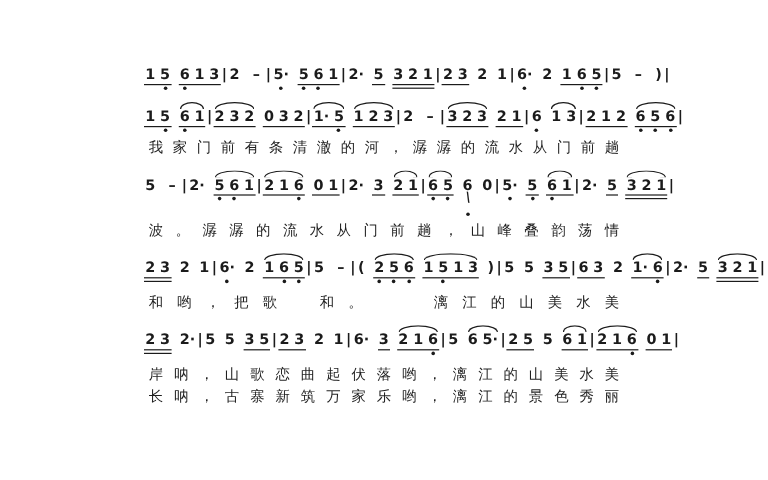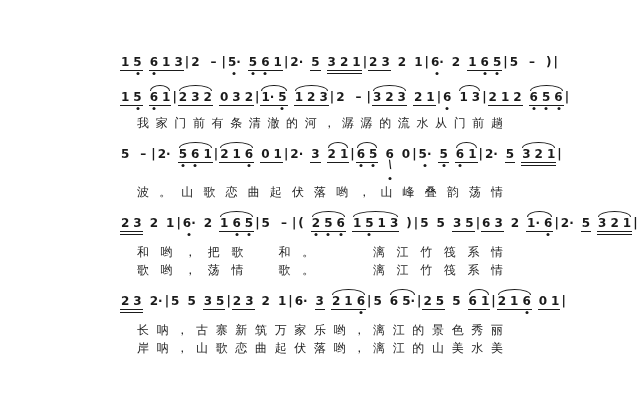--- a/index.html
+++ b/index.html
@@ -27,21 +27,21 @@
     top:calc(100% + 3px);width:3px;height:3px;border-radius:50%;background:currentColor;
   }
   .note.dash{min-width:12px;}
   .gl{display:inline-block;font-size:11px;position:relative;top:-3px;margin-left:1px;transform:rotate(10deg);}
   .paren{font-weight:bold;padding:0 1px;}
   .barline{font-weight:bold;padding:0 1px;}
   .lyric-row{
     font-family:Liberation Serif, serif;
     font-size:12px;line-height:16px;color:#1f1f1f;
     text-align:justify;text-align-last:justify;
-    margin:1px 17px 2px;
+    margin:1px 4px 2px;
   }
 </style>
 </head>
 <body>
 
 <div class="page" style="background: rgb(255, 255, 255);">
   <div class="score" style="color: rgb(27, 27, 27);">
       <div class="line-block">
         <div class="music-line">
           <span class="measure">
@@ -295,21 +295,21 @@
               <span class="note">5</span>
             </span>
             <span class="group slur u2">
               <span class="note">3</span>
               <span class="note">2</span>
               <span class="note">1</span>
             </span>
           </span>
           <span class="barline">|</span>
         </div>
-        <div class="lyric-row">波。山歌恋曲起伏落哟，山峰叠韵荡情</div>
+        <div class="lyric-row">波。潺潺的流水从门前趟，山峰叠韵荡情</div>
       </div>
       <div class="line-block">
         <div class="music-line">
           <span class="measure">
             <span class="group u2">
               <span class="note">2</span>
               <span class="note">3</span>
             </span>
             <span class="group">
               <span class="note">2</span>
@@ -393,22 +393,21 @@
               <span class="note">5</span>
             </span>
             <span class="group slur u2">
               <span class="note">3</span>
               <span class="note">2</span>
               <span class="note">1</span>
             </span>
           </span>
           <span class="barline">|</span>
         </div>
-        <div class="lyric-row">和哟，把歌　和。　　漓江竹筏系情</div>
-        <div class="lyric-row">歌哟，荡情　歌。　　漓江竹筏系情</div>
+        <div class="lyric-row">和哟，把歌　和。　　漓江的山美水美</div>
       </div>
       <div class="line-block">
         <div class="music-line">
           <span class="measure">
             <span class="group u2">
               <span class="note">2</span>
               <span class="note">3</span>
             </span>
             <span class="group">
               <span class="note">2·</span>
@@ -485,17 +484,17 @@
               <span class="note">1</span>
               <span class="note lo">6</span>
             </span>
             <span class="group u1">
               <span class="note">0</span>
               <span class="note">1</span>
             </span>
           </span>
           <span class="barline">|</span>
         </div>
+        <div class="lyric-row">岸呐，山歌恋曲起伏落哟，漓江的山美水美</div>
         <div class="lyric-row">长呐，古寨新筑万家乐哟，漓江的景色秀丽</div>
-        <div class="lyric-row">岸呐，山歌恋曲起伏落哟，漓江的山美水美</div>
       </div>
     </div>
 </div>
 
 </body></html>

